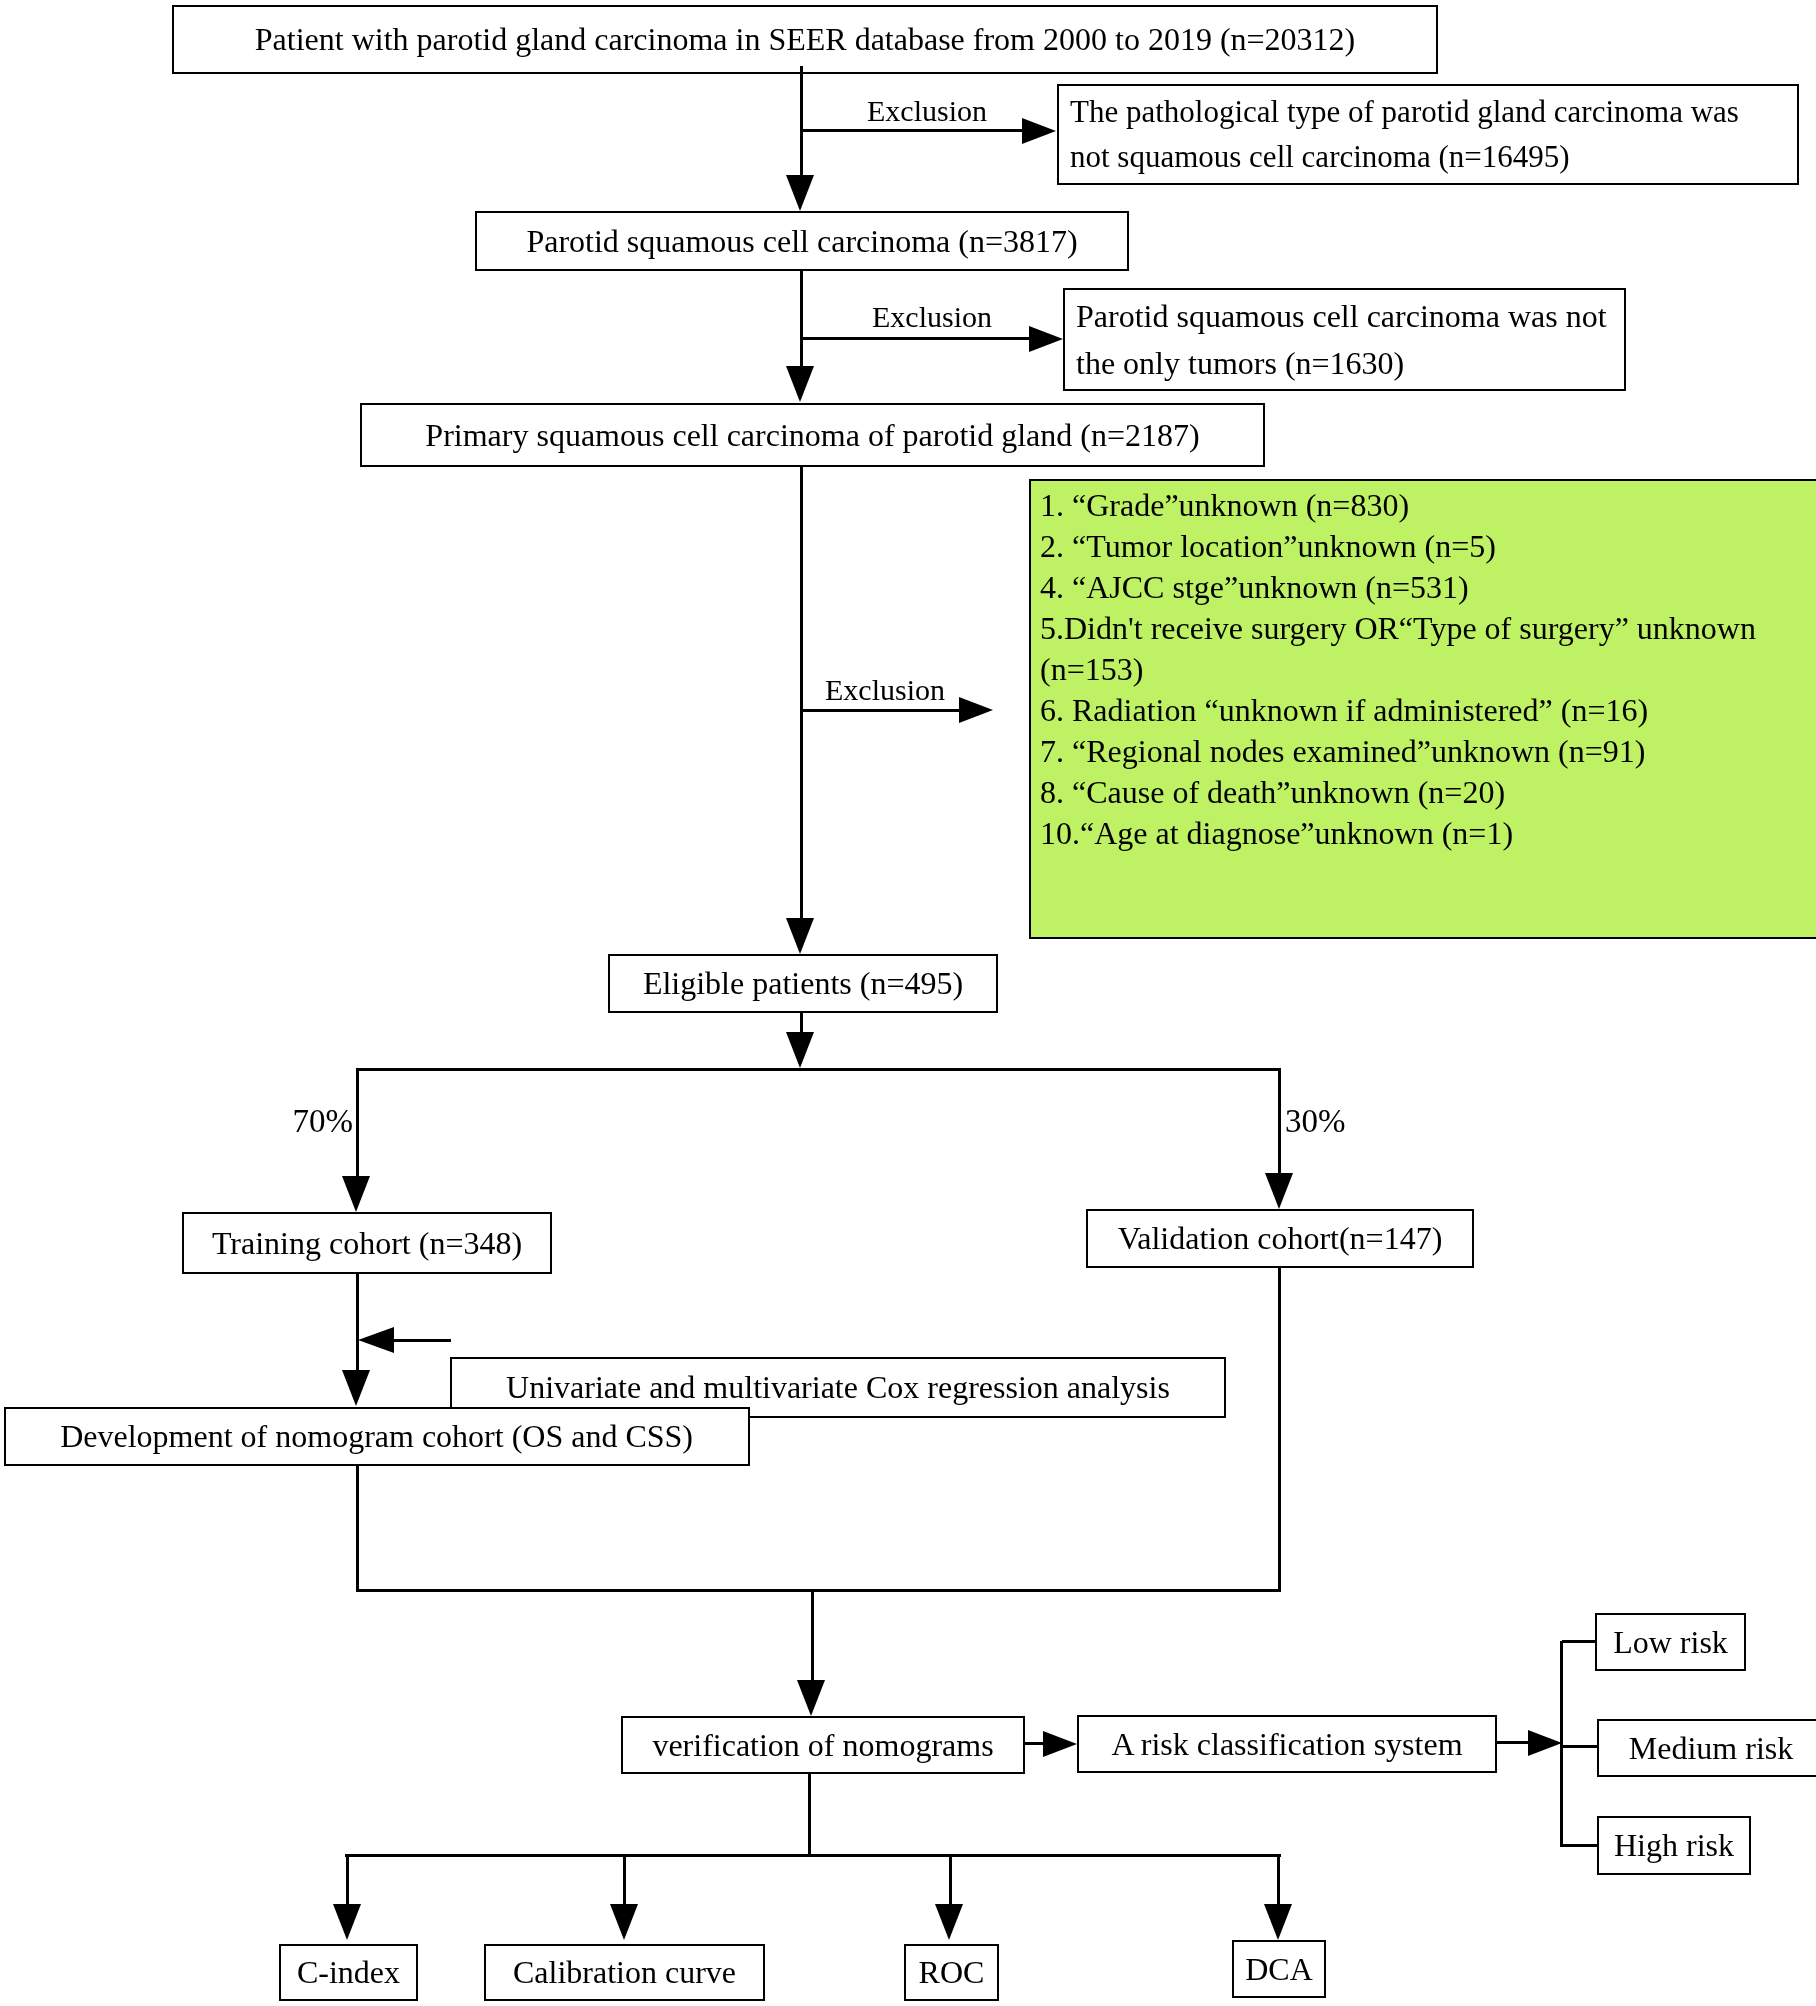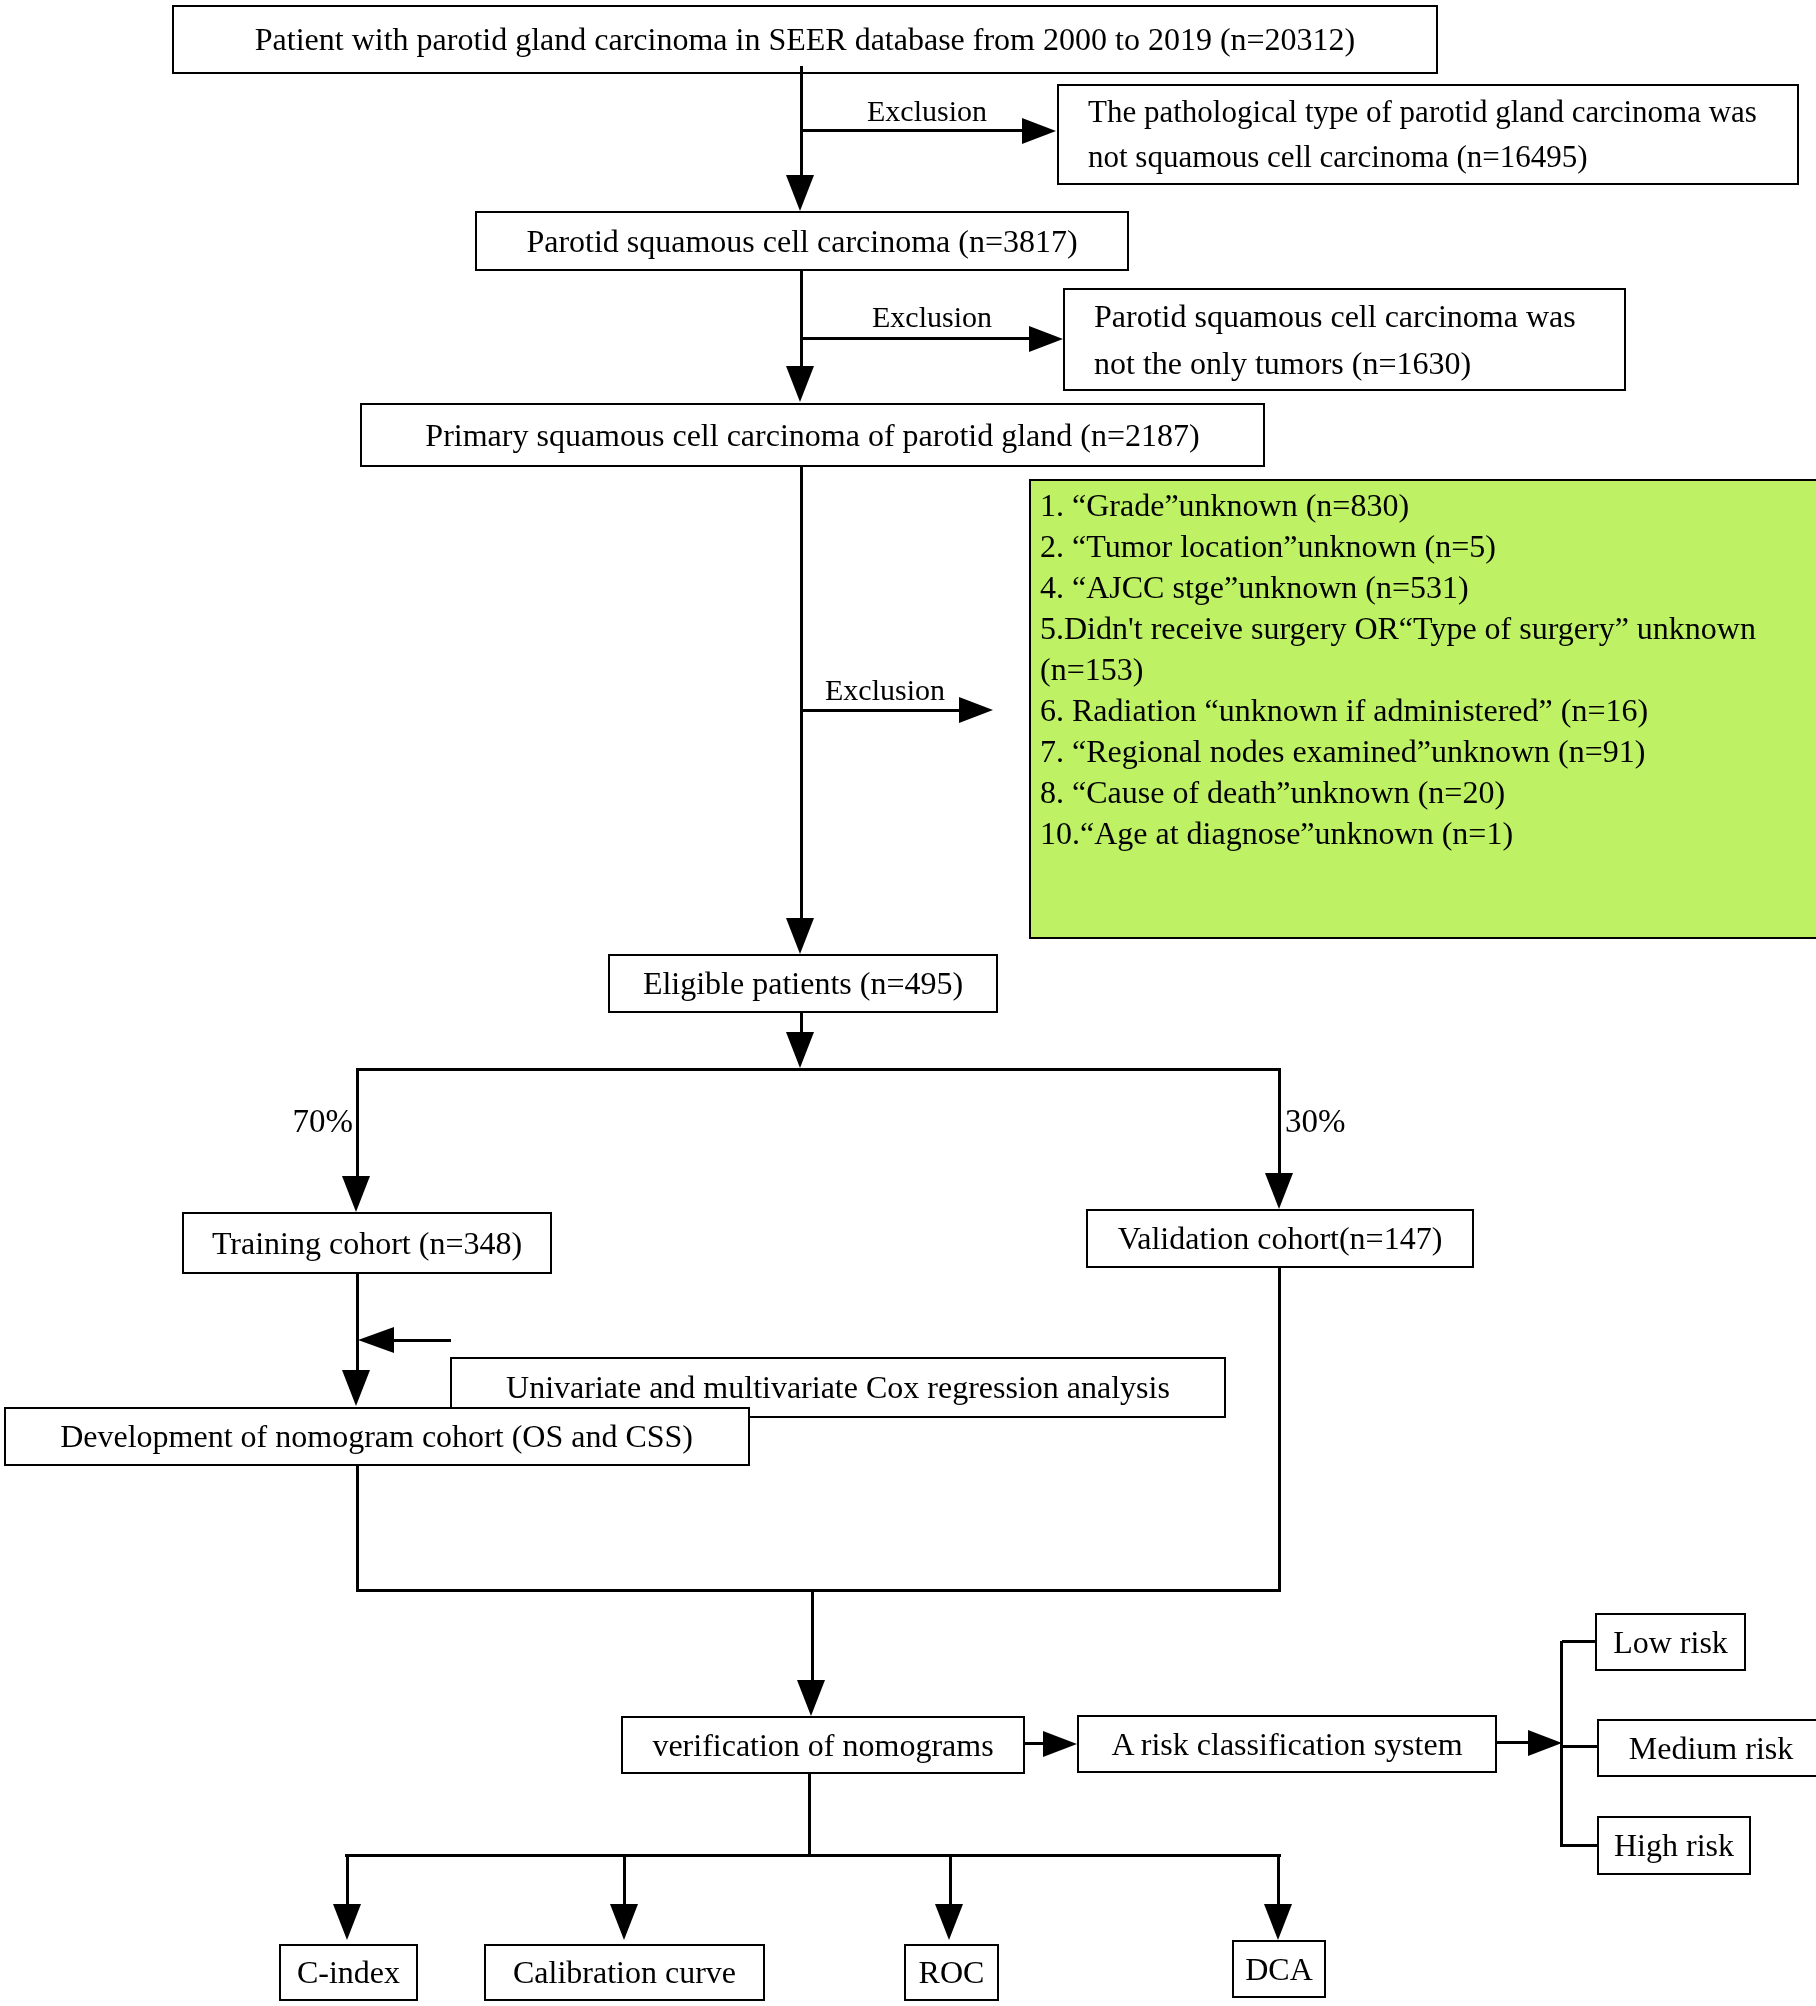--- a/index.html
+++ b/index.html
@@ -7,21 +7,21 @@
     position:relative;width:1816px;height:2006px;background:#fff;
     font-family:"Liberation Serif", "DejaVu Serif", serif;color:#000;overflow:hidden;
   }
   .box{
     position:absolute;box-sizing:border-box;border:2.7px solid #000;background:#fff;
     display:flex;align-items:center;justify-content:center;
     font-size:32px;white-space:nowrap;
   }
   .wrapbox{
     white-space:normal;justify-content:flex-start;text-align:left;
-    padding:0 29px;line-height:1.45;
+    padding:0 11px;line-height:1.45;
   }
   .listbox{
     position:absolute;box-sizing:border-box;border:2.7px solid #000;background:#bef264;
     font-size:32px;line-height:41px;padding:3.6px 9px;margin-left:36px;
   }
   .vline{position:absolute;width:2.7px;background:#000;}
   .hline{position:absolute;height:2.7px;background:#000;}
   .arr-d{position:absolute;width:0;height:0;border-left:14.5px solid transparent;border-right:14.5px solid transparent;border-top:36px solid #000;}
   .arr-r{position:absolute;width:0;height:0;border-top:13.6px solid transparent;border-bottom:13.6px solid transparent;border-left:34px solid #000;}
   .arr-l{position:absolute;width:0;height:0;border-top:13.6px solid transparent;border-bottom:13.6px solid transparent;border-right:36px solid #000;}

